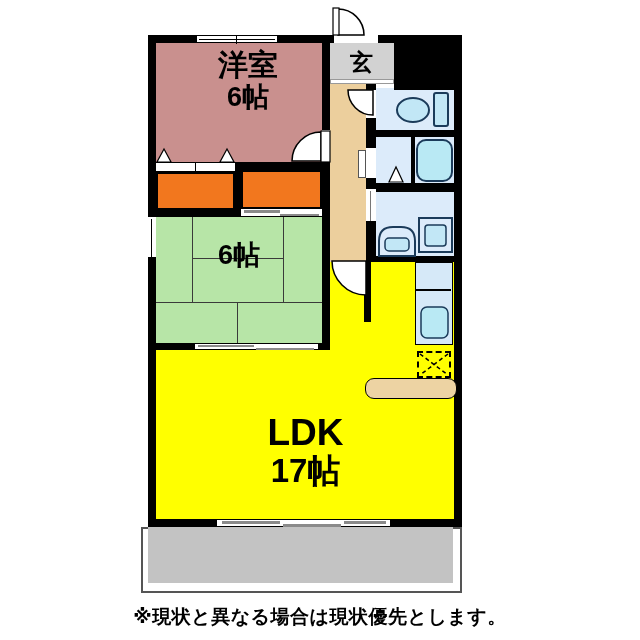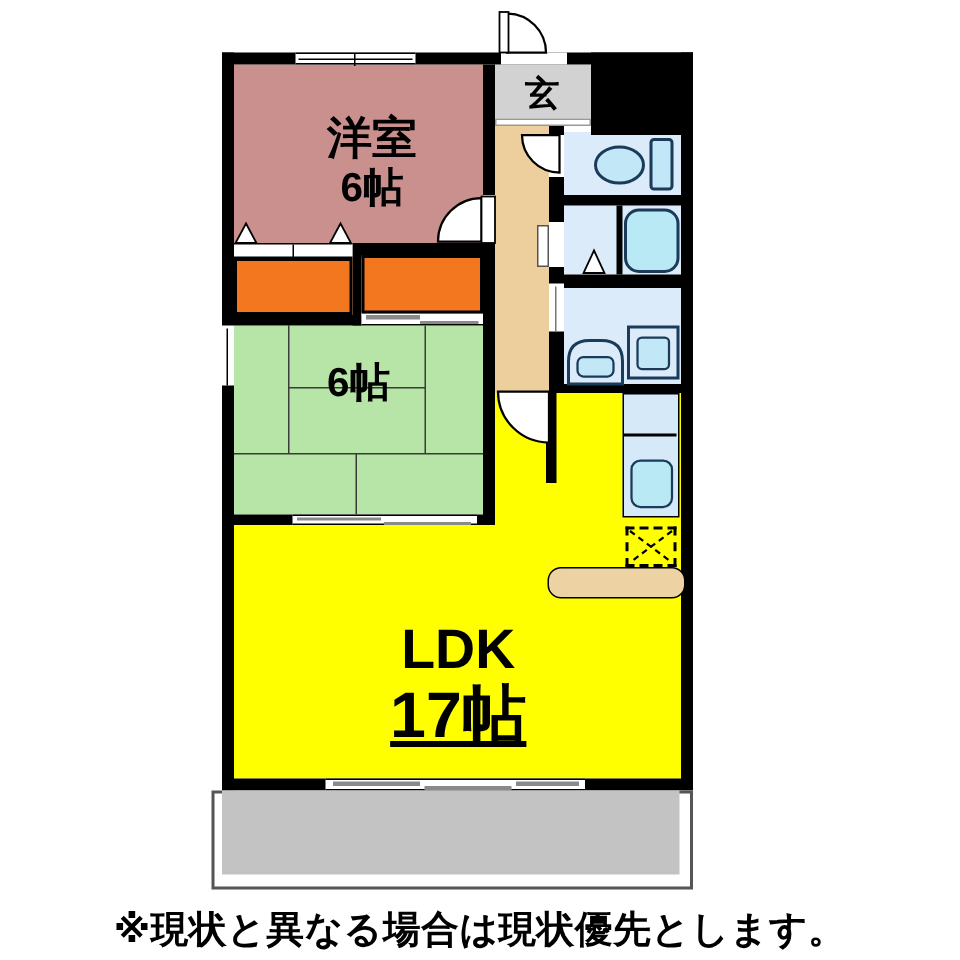--- a/index.html
+++ b/index.html
@@ -123,27 +123,27 @@
 
     <rect x="419" y="218" width="33" height="34" fill="none" stroke="#1b3b5a" stroke-width="2"></rect>
     <rect x="425" y="225" width="21" height="21" rx="3" stroke="#1b3b5a" stroke-width="1.5" fill="#c2e7f6"></rect>
 
     <rect x="421" y="307" width="27" height="31" rx="6" stroke="#1b3b5a" stroke-width="1.5" fill="#b9e9f4"></rect>
 
     <line x1="420" y1="354" x2="448" y2="375" stroke="#000" stroke-width="1.5" stroke-dasharray="4,3"></line>
     <line x1="448" y1="354" x2="420" y2="375" stroke="#000" stroke-width="1.5" stroke-dasharray="4,3"></line>
   </svg>
 
-  <div class="lbl" style="left:156px;top:76px;width:184px;font-size:30px;">
+  <div class="lbl" style="left:156px;top:48px;width:184px;font-size:30px;">
     <div>洋室</div>
     <div style="font-size:27px;">6帖</div>
   </div>
   <div class="lbl" style="left:156px;top:240px;width:166px;font-size:29px;">
     <div style="font-size:27px;">6帖</div>
   </div>
   <div class="lbl" style="left:156px;top:384px;width:299px;font-size:37px;font-weight:600;margin-top:28px;">
     <div>LDK</div>
-    <div style="font-size:43px;text-decoration:underline;">17帖</div>
+    <div style="font-size:33px;">17帖</div>
   </div>
   <div class="lbl" style="left:329px;top:50px;width:65px;font-size:23px;">玄</div>
-  <div class="lbl" style="left:0;top:606px;width:640px;font-size:25px;font-weight:600;letter-spacing:0.5px;">※現状と異なる場合は現状優先とします。</div>
+  <div class="lbl" style="left:0;top:606px;width:640px;font-size:19px;font-weight:600;letter-spacing:0.5px;">※現状と異なる場合は現状優先とします。</div>
 
 </div>
 
 </body></html>

